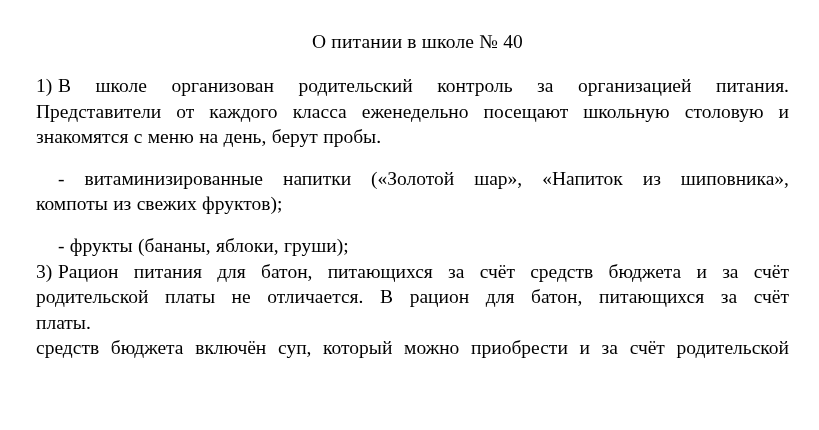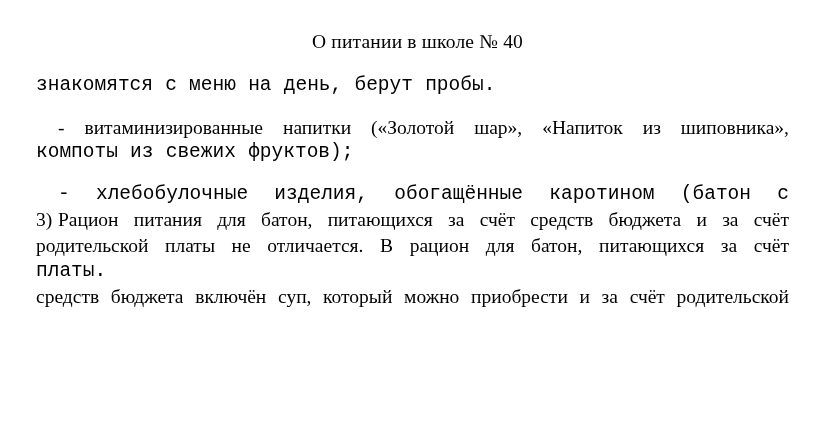--- a/index.html
+++ b/index.html
@@ -36,46 +36,47 @@
     line-height: 25.6px;
     height: 25.6px;
     overflow: hidden;
     text-align: justify;
     text-align-last: justify;
     text-justify: inter-word;
     word-spacing: 0.5px;
   }
   .line.last {
     text-align-last: left;
-    font-family: Liberation Mono, monospace;
   }
   .num {
     display: inline-block;
     width: 22px;
   }
   .para.dash .line.first {
     padding-left: 22px;
     margin-top: 16px;
   }
 </style>
 </head>
 <body>
 
 <div class="doc">
   <h1 class="title">О питании в школе № 40</h1>
   <div class="content" id="content">
       <div class="para numbered">
+        <div class="line first"><span class="num">1)</span><span>В школе организован родительский контроль за организацией питания.</span></div>
+        <div class="line"><span>Представители от каждого класса еженедельно посещают школьную столовую и</span></div>
         <div class="line last"><span>знакомятся с меню на день, берут пробы.</span></div>
       </div>
       <div class="para dash">
         <div class="line first"><span>- витаминизированные напитки («Золотой шар», «Напиток из шиповника»,</span></div>
         <div class="line last"><span>компоты из свежих фруктов);</span></div>
       </div>
       <div class="para dash">
-        <div class="line first last"><span>- хлебобулочные изделия, обогащённые каротином (батон с каротином);</span></div>
+        <div class="line first last"><span>- фрукты (бананы, яблоки, груши);</span></div>
       </div>
       <div class="para numbered">
         <div class="line first"><span class="num">3)</span><span>Рацион питания для батон, питающихся за счёт средств бюджета и за счёт</span></div>
         <div class="line"><span>родительской платы не отличается. В рацион для батон, питающихся за счёт</span></div>
         <div class="line last"><span>платы.</span></div>
         <div class="line"><span>средств бюджета включён суп, который можно приобрести и за счёт родительской</span></div>
       </div>
     </div>
 </div>
 

